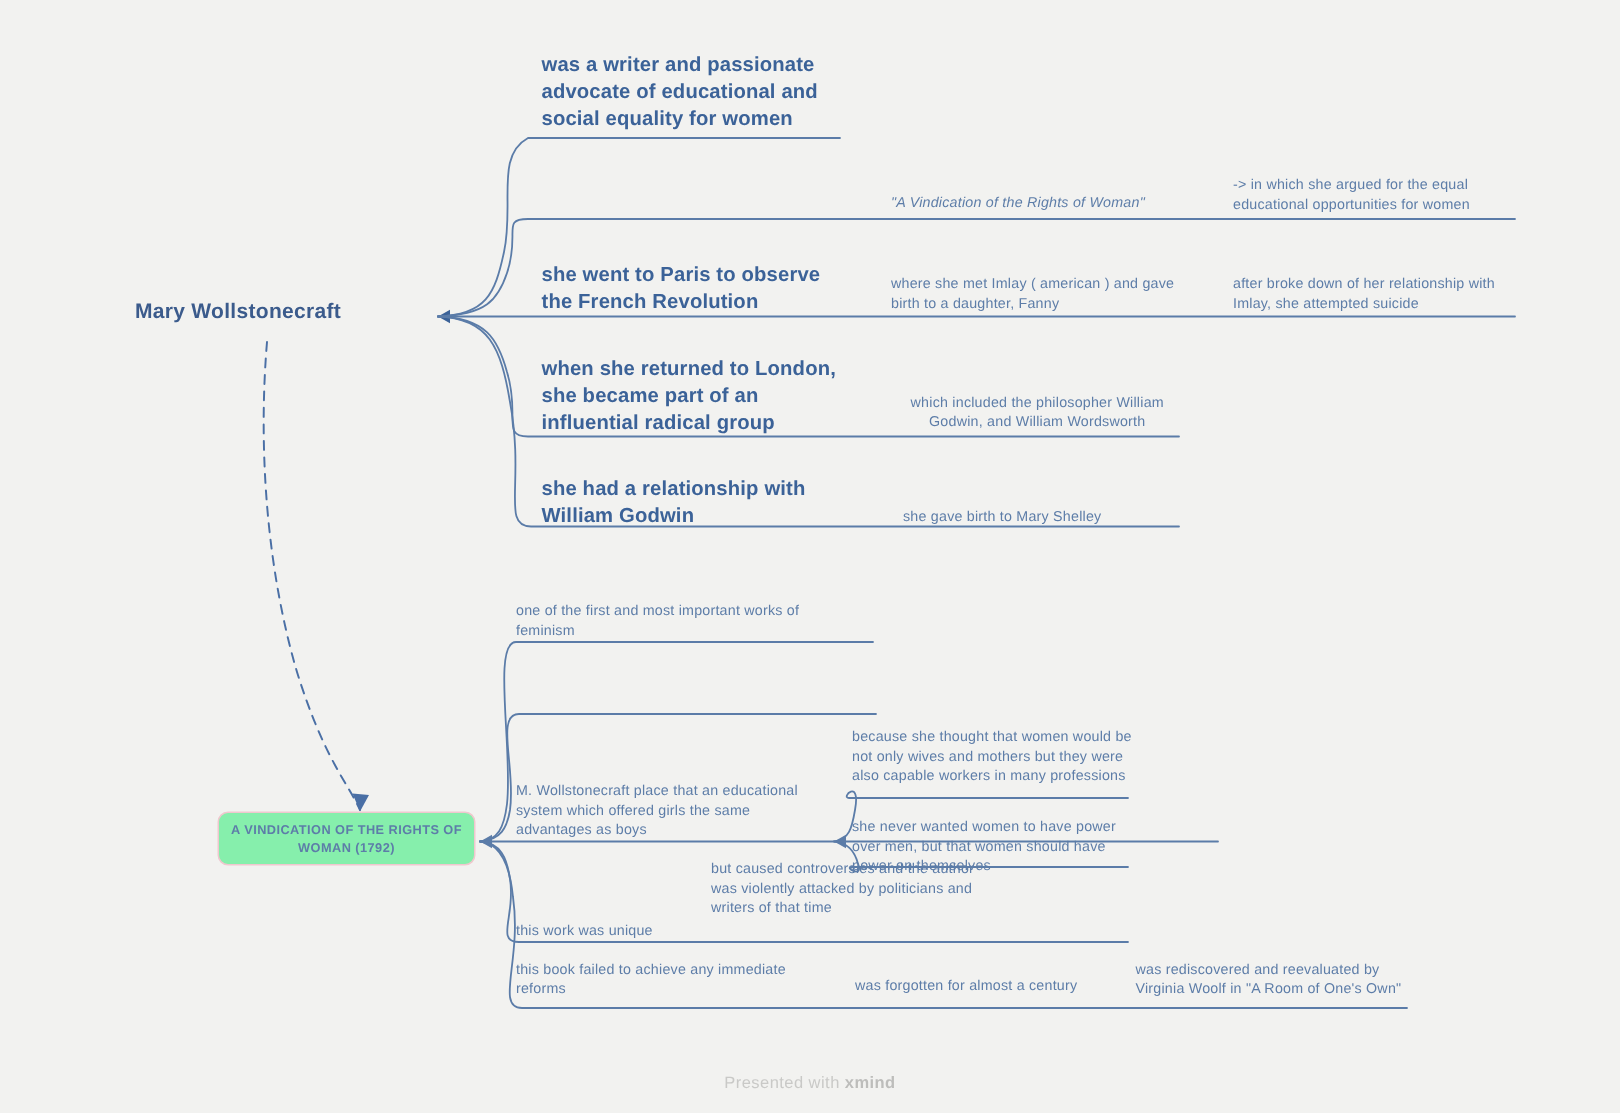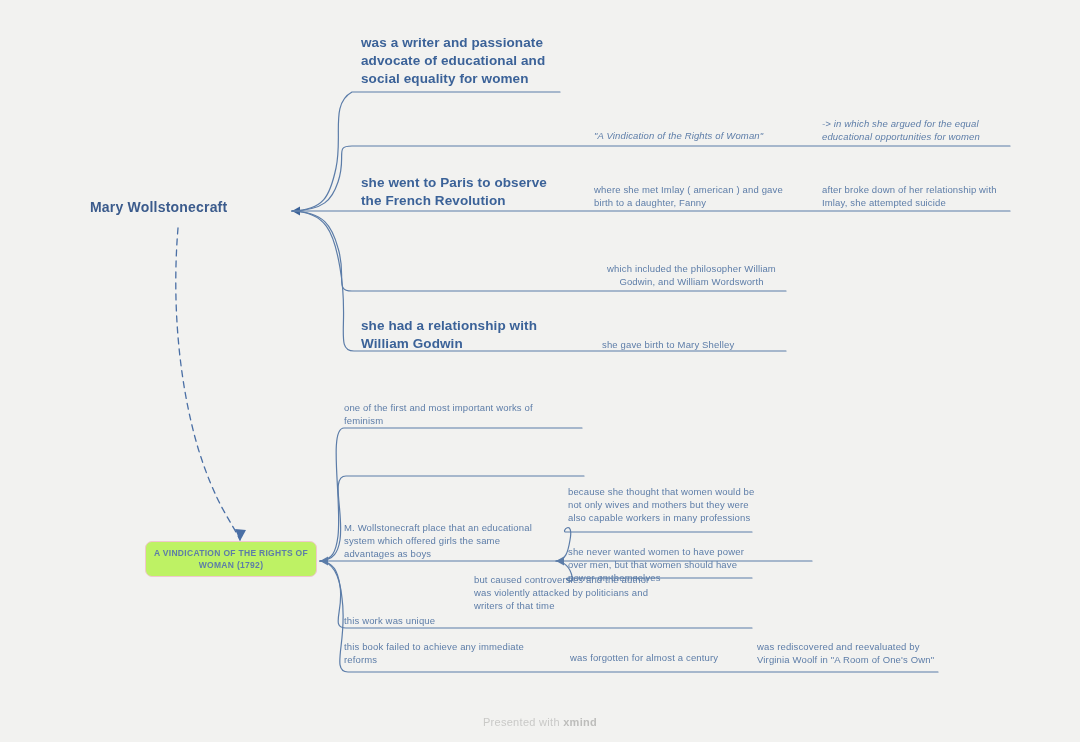--- a/index.html
+++ b/index.html
@@ -30,21 +30,21 @@
     position:absolute;
     font-size:9.5px;font-weight:normal;color:#5d7da8;
     line-height:13px;letter-spacing:.15px;
   }
   .l2.ital{font-style:italic;}
 
   
   .topic-box{
     position:absolute;
     border:1px solid #f0c7ce;
-    background:#bef264;
+    background:#86efac;
     border-radius:7px;
     box-sizing:border-box;
     display:flex;align-items:center;justify-content:center;
     text-align:center;
     font-size:8.5px;font-weight:bold;color:#5d7da8;
     line-height:12px;letter-spacing:.3px;
     padding:5px 8px;
   }
 
   
@@ -103,26 +103,27 @@
     </g>
   </svg>
 
   <div class="root-title" style="left:90px;top:199px;">Mary Wollstonecraft</div>
 
   <div class="l1" style="left:361px;top:34px;width:200px;">was a writer and passionate advocate of educational and social equality for women</div>
 
 
   <div class="l1" style="left:361px;top:174px;width:200px;">she went to Paris to observe the French Revolution</div>
 
+  <div class="l1" style="left:361px;top:237px;width:200px;">when she returned to London, she became part of an influential radical group</div>
 
   <div class="l1" style="left:361px;top:317px;width:190px;">she had a relationship with William Godwin</div>
 
   <div class="l2 ital" style="left: 594px; top: 129px; width: 200px; font-style: italic;">"A Vindication of the Rights of Woman"</div>
 
-  <div class="l2" style="left:822px;top:117px;width:195px;font-style:italic;">-&gt; in which she argued for the equal educational opportunities for women</div>
+  <div class="l2" style="left:822px;top:117px;width:195px;">-&gt; in which she argued for the equal educational opportunities for women</div>
 
   <div class="l2" style="left:594px;top:183px;width:195px;">where she met Imlay ( american ) and gave birth to a daughter, Fanny</div>
 
   <div class="l2" style="left:822px;top:183px;width:195px;">after broke down of her relationship with Imlay, she attempted suicide</div>
 
   <div class="l2" style="left:594px;top:262px;width:195px;text-align:center;">which included the philosopher William Godwin, and William Wordsworth</div>
 
   <div class="l2" style="left:602px;top:338px;width:195px;">she gave birth to Mary Shelley</div>
 
   <div class="topic-box" style="left:145px;top:541px;width:172px;height:36px;">A VINDICATION OF THE RIGHTS OF WOMAN  (1792)</div>

